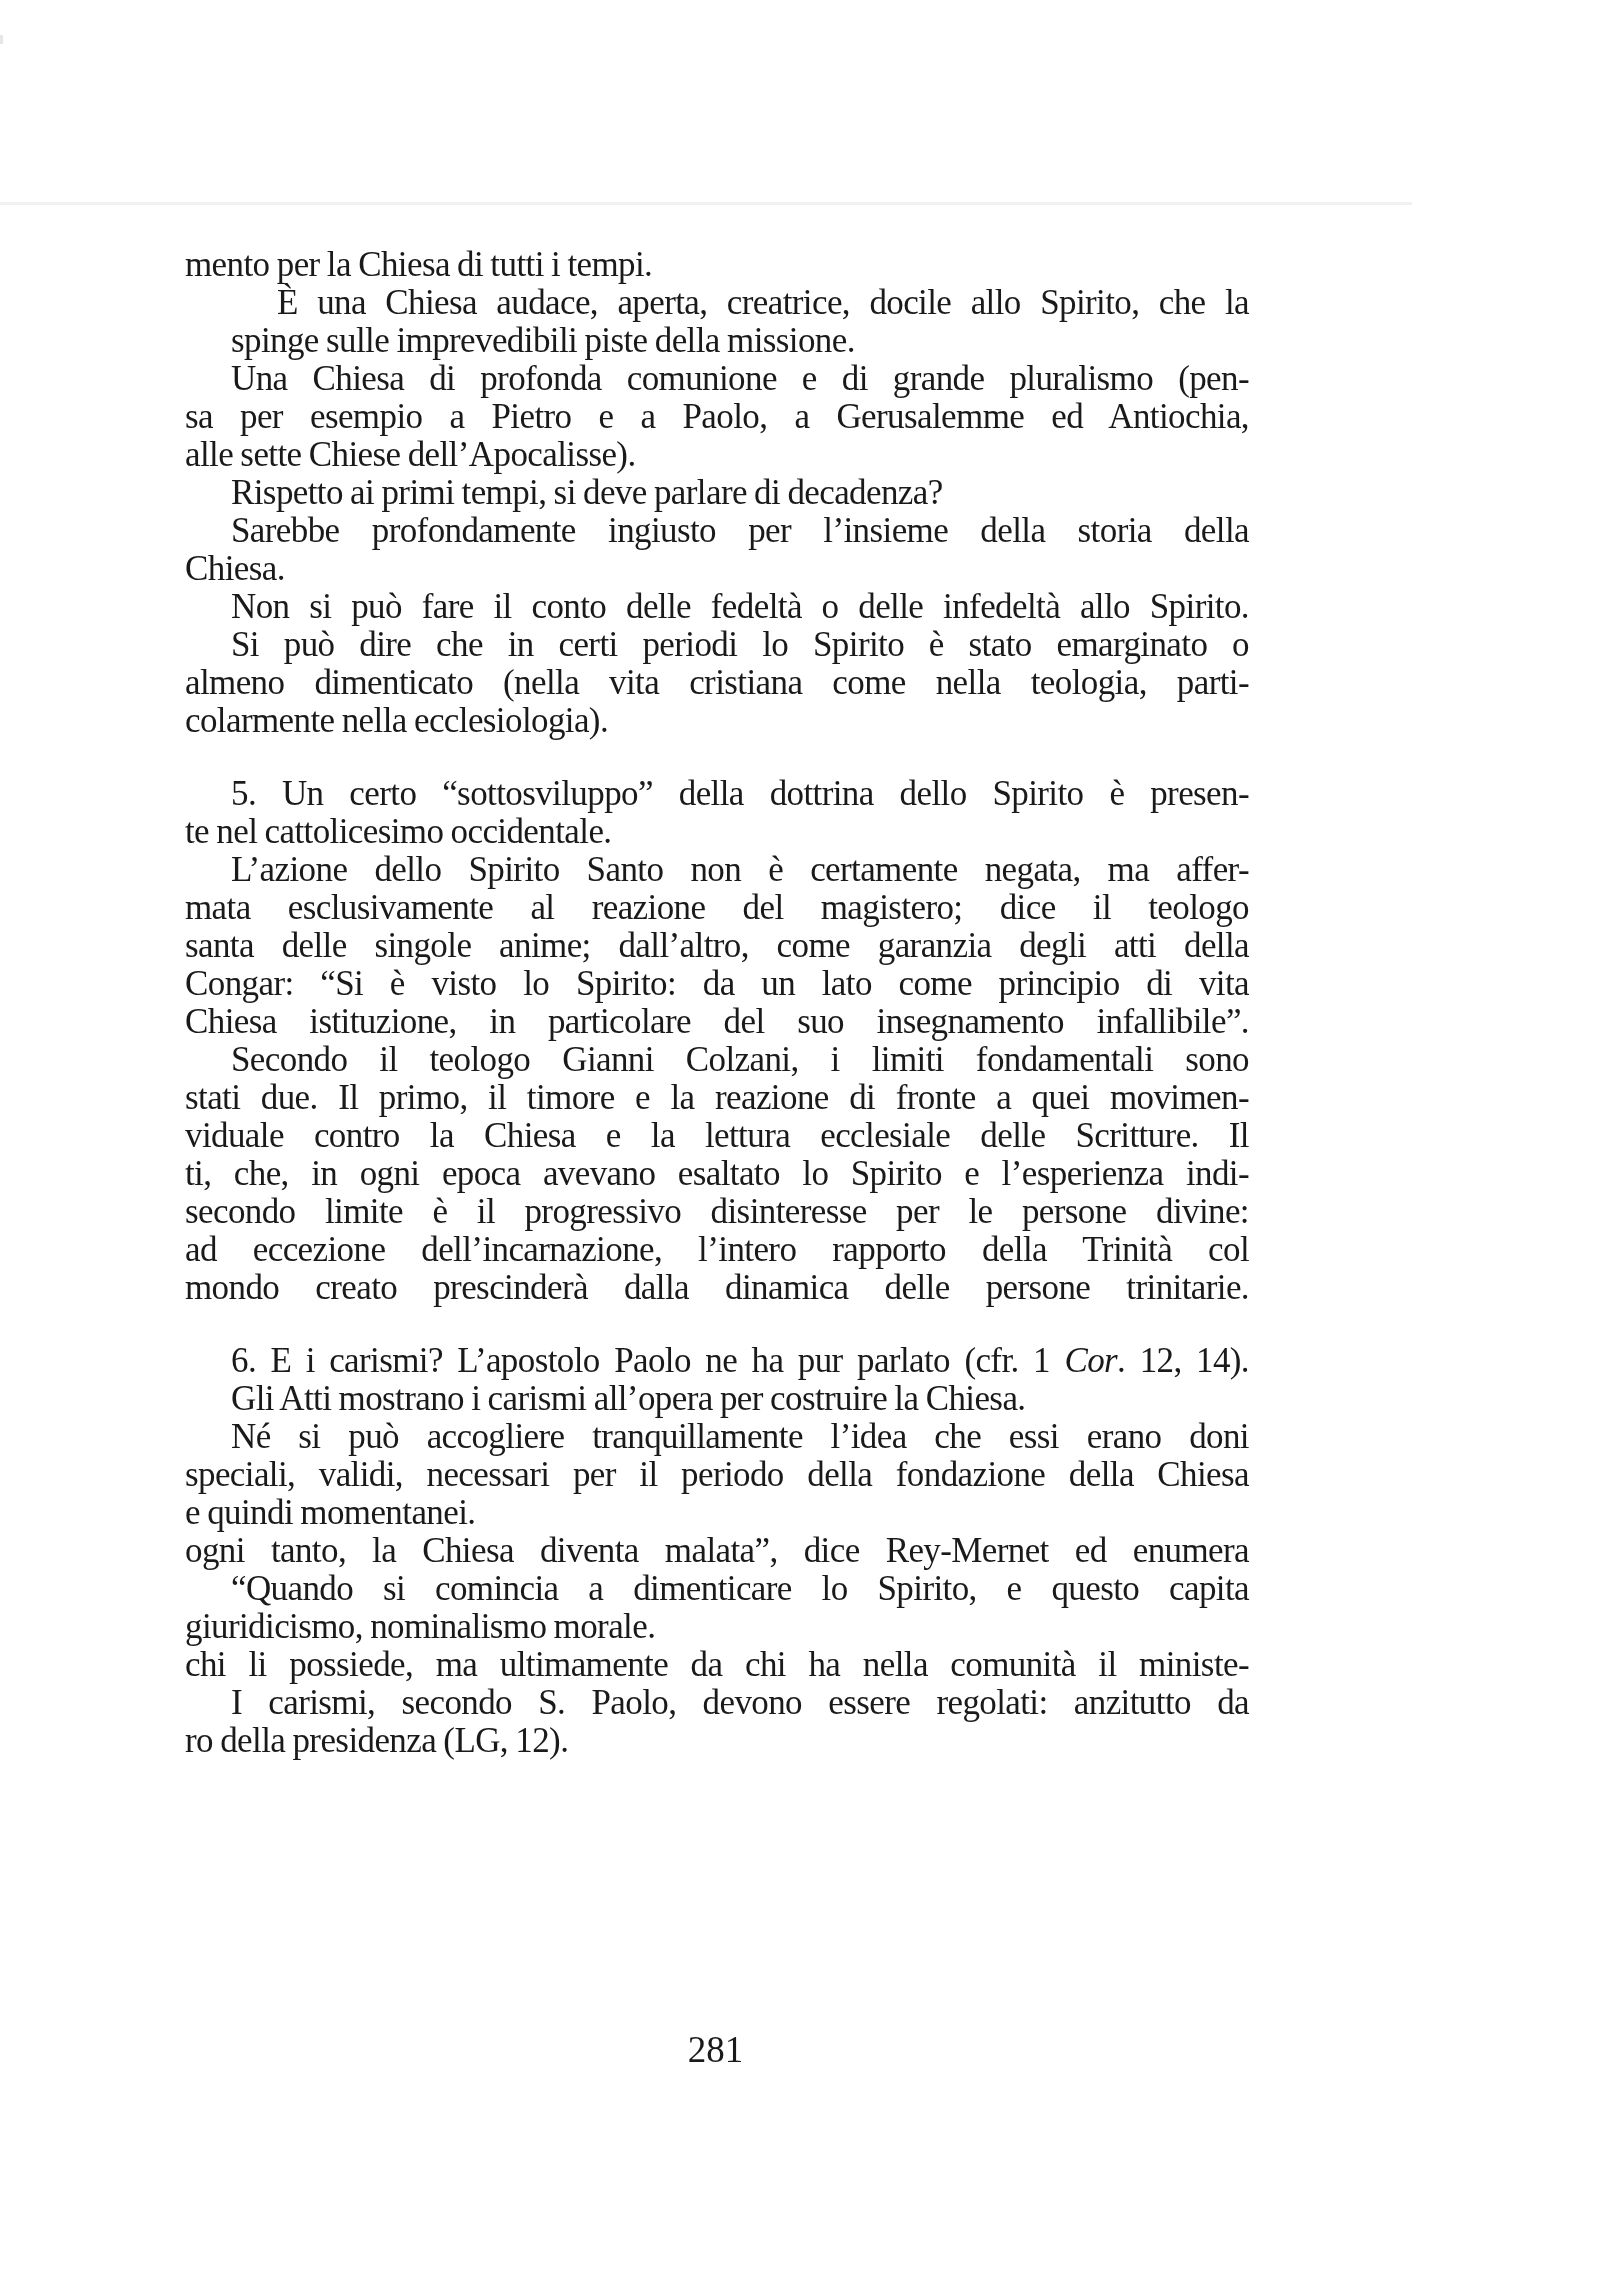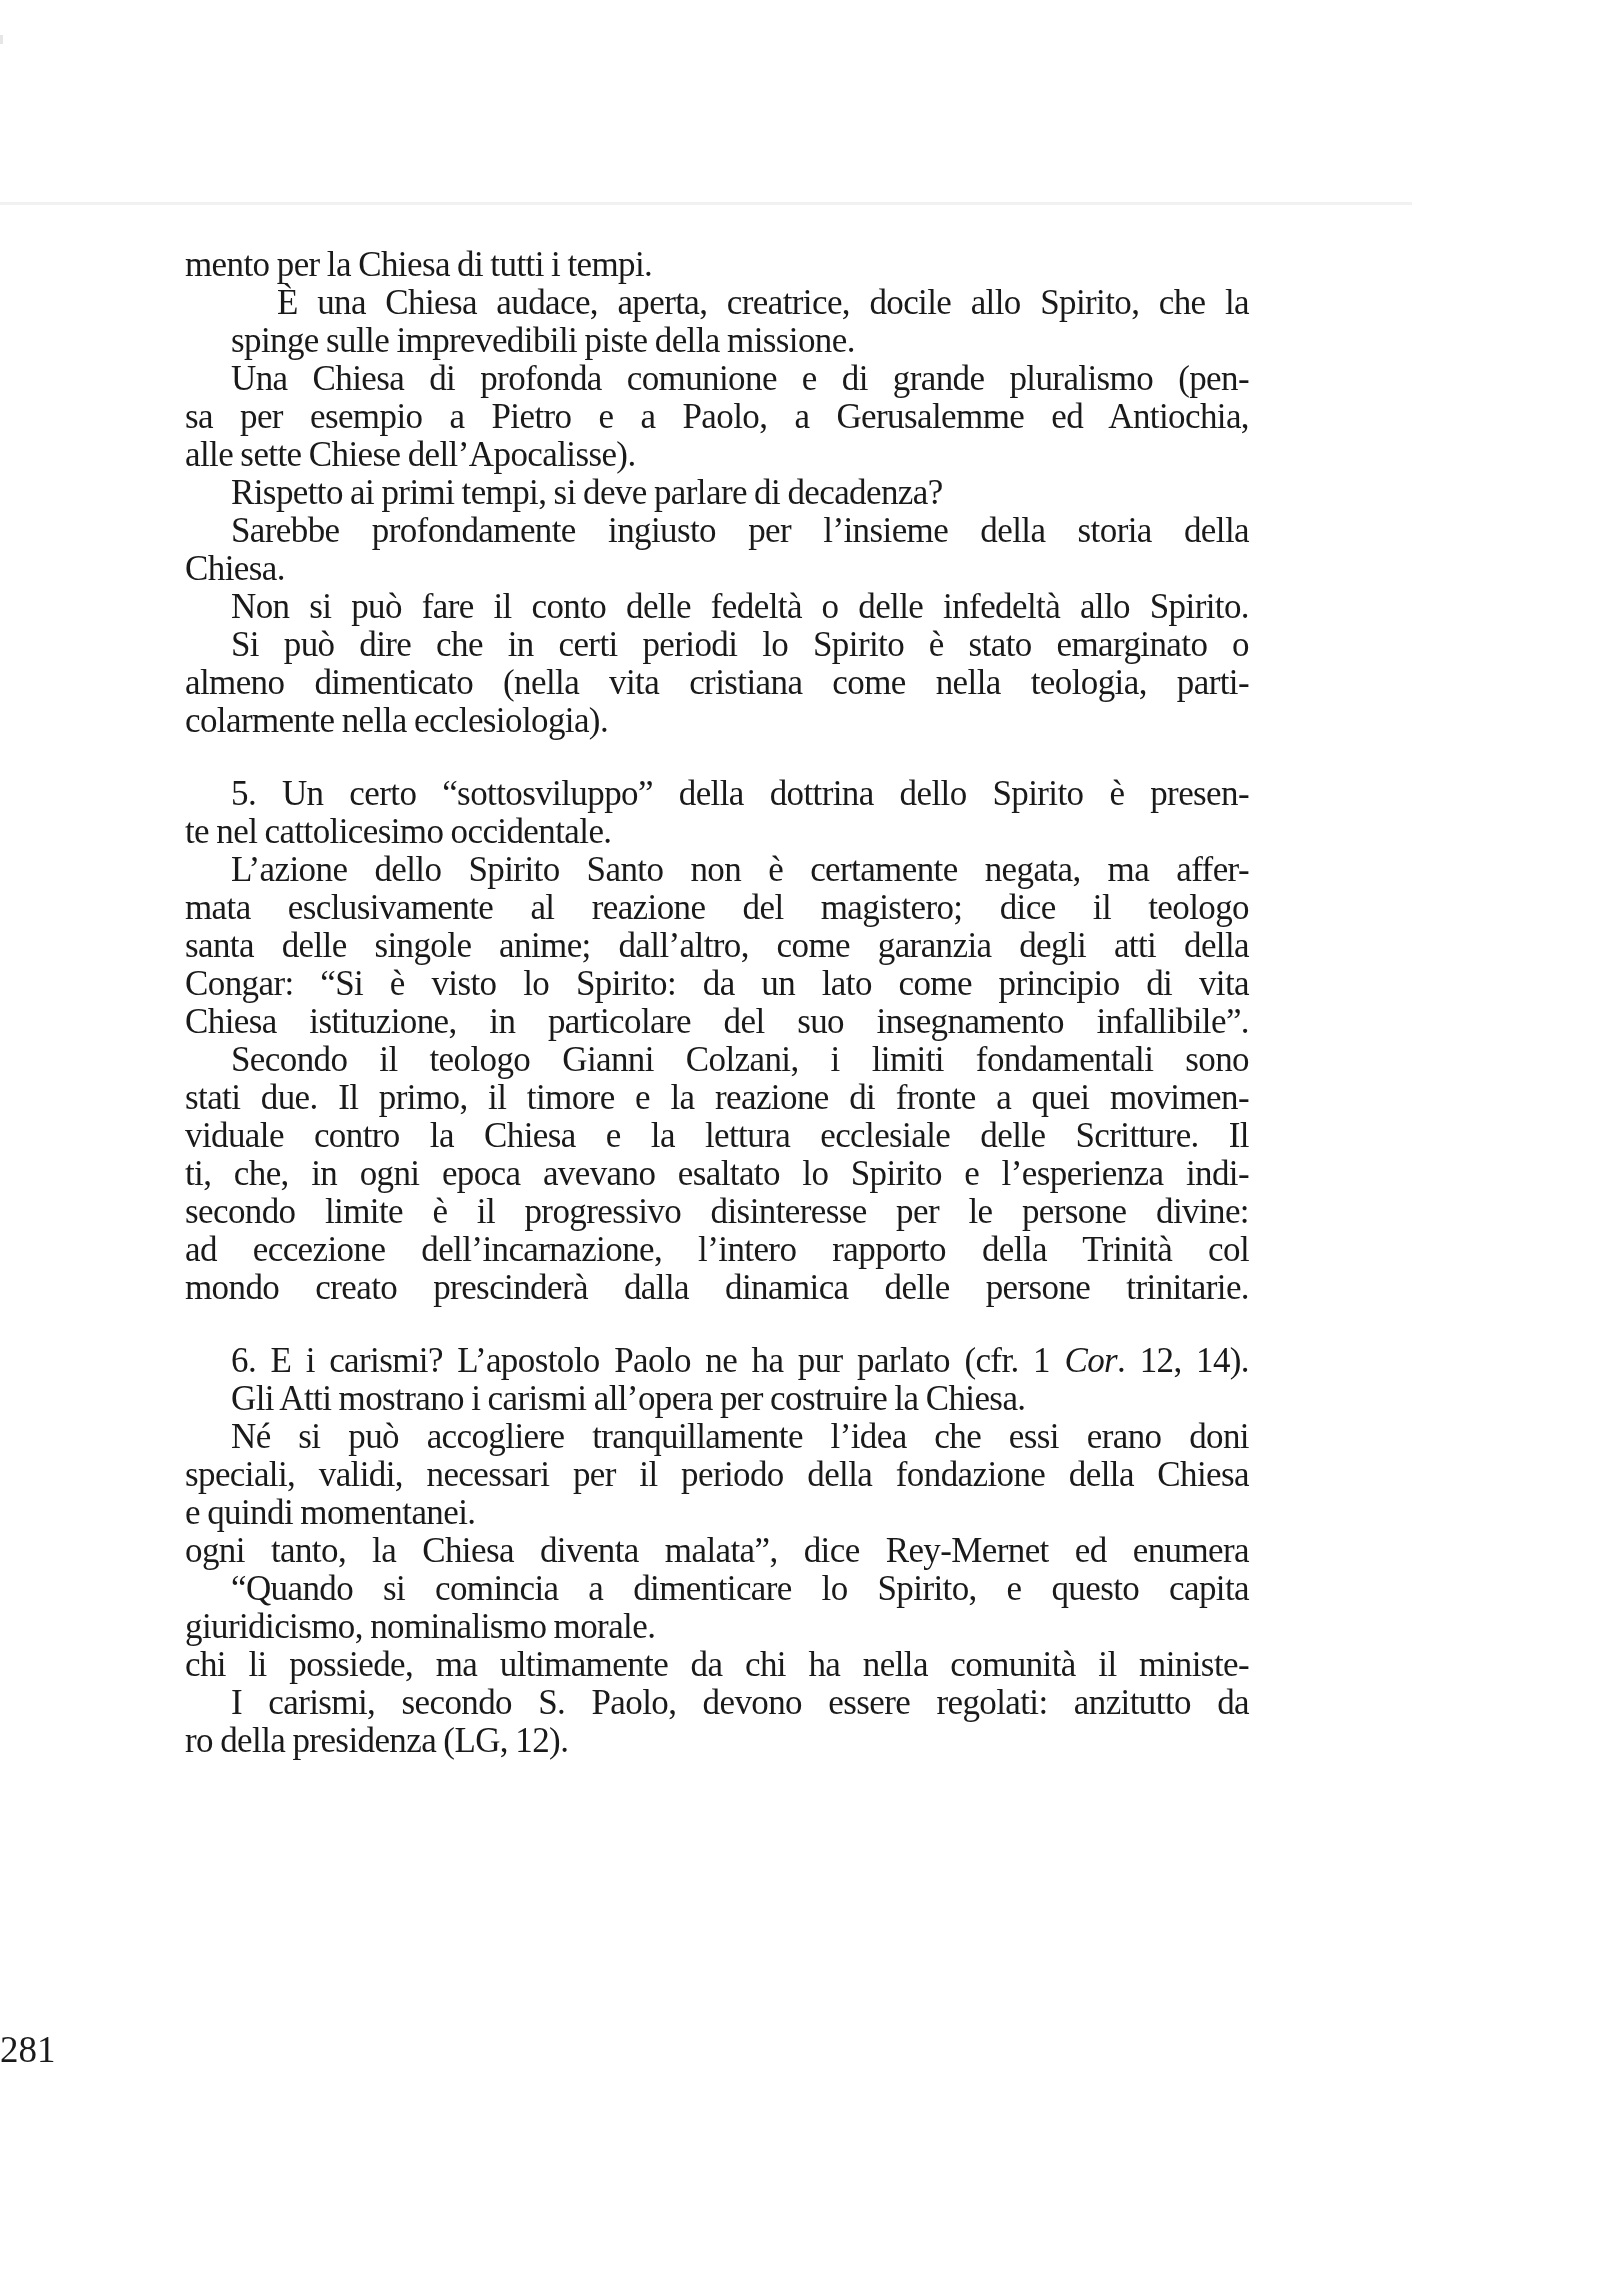--- a/index.html
+++ b/index.html
@@ -20,21 +20,21 @@
     font-size: 35px; line-height: 38px;
     text-align: justify; letter-spacing: -0.6px; word-spacing: -0.9px; margin-top: 8px;
   }
   .column p { margin: 0; }
   .indent { text-indent: 46px; }
   .section-start { margin-top: 35px !important; }
   .line { display: block; text-align: justify; text-align-last: justify; white-space: nowrap; }
   .line.last { text-align-last: left; }
   .page-number {
     position: absolute; left: 0; width: 1431px; top: 2029px;
-    font-size: 37px; line-height: 41px;
+    text-align: center; font-size: 37px; line-height: 41px;
   }
   i { font-style: italic; }
 </style>
 </head>
 <body>
 
 <div class="left-mark"></div>
 <div class="top-rule"></div>
 
 <div class="column">

